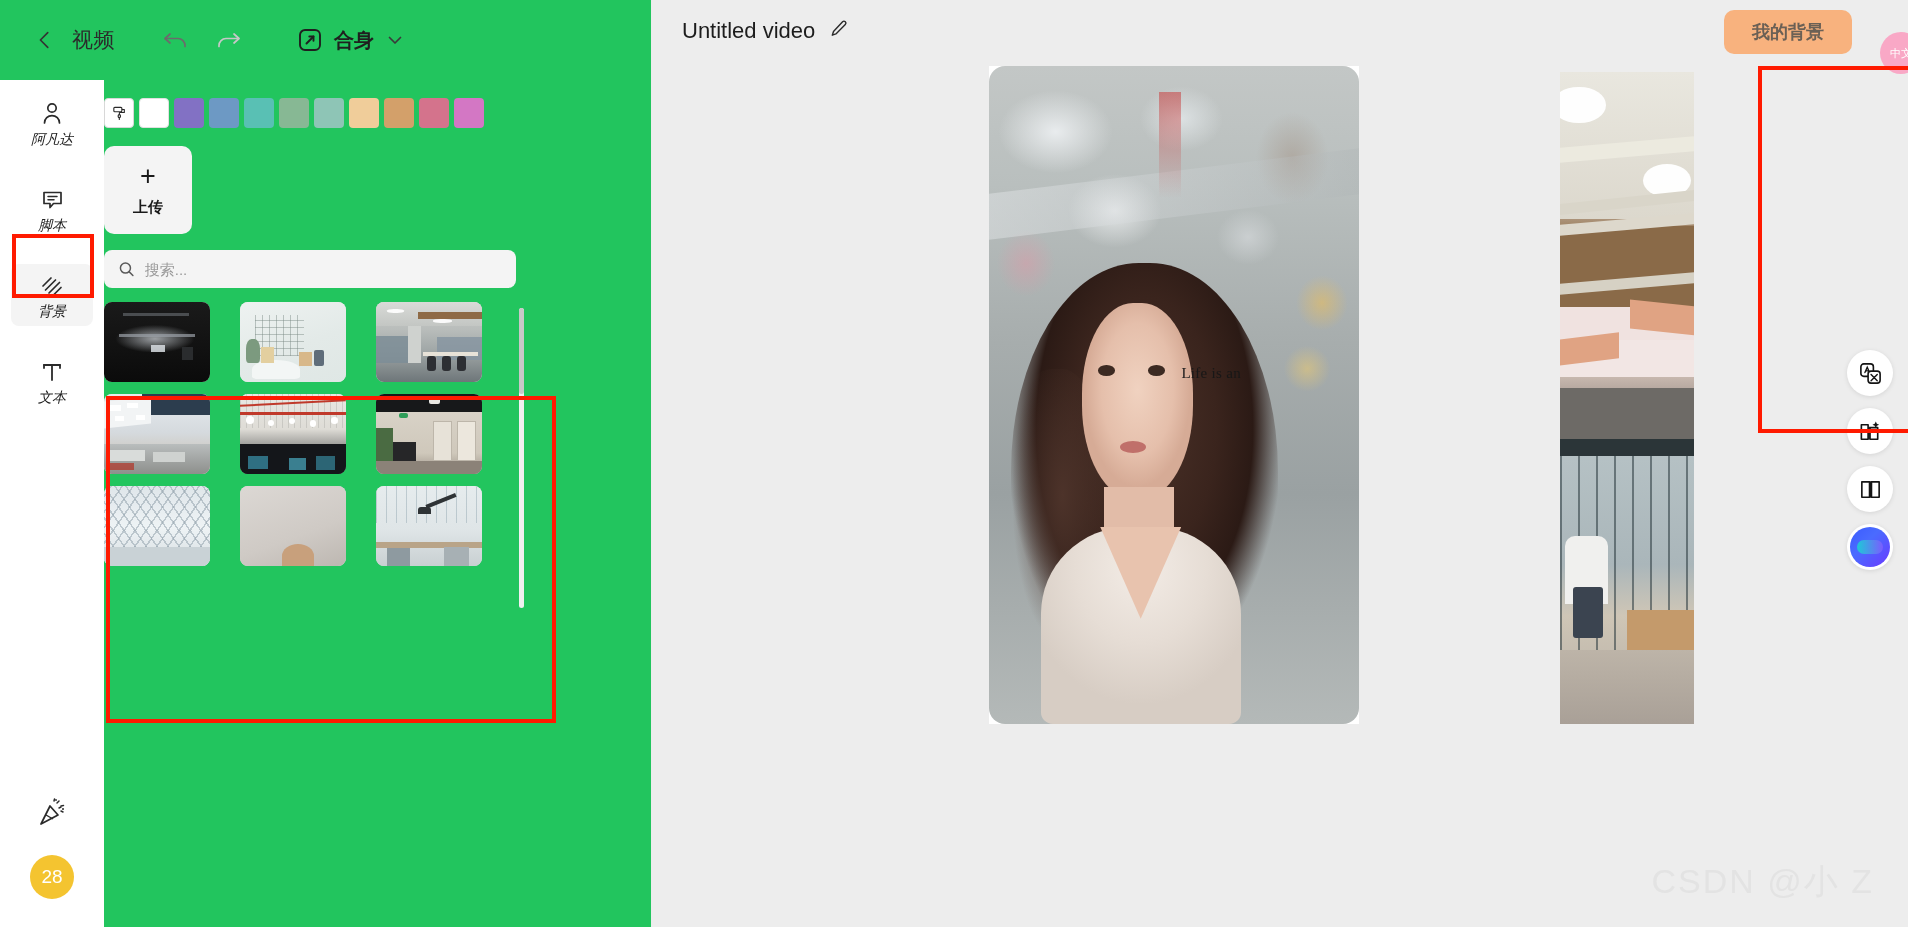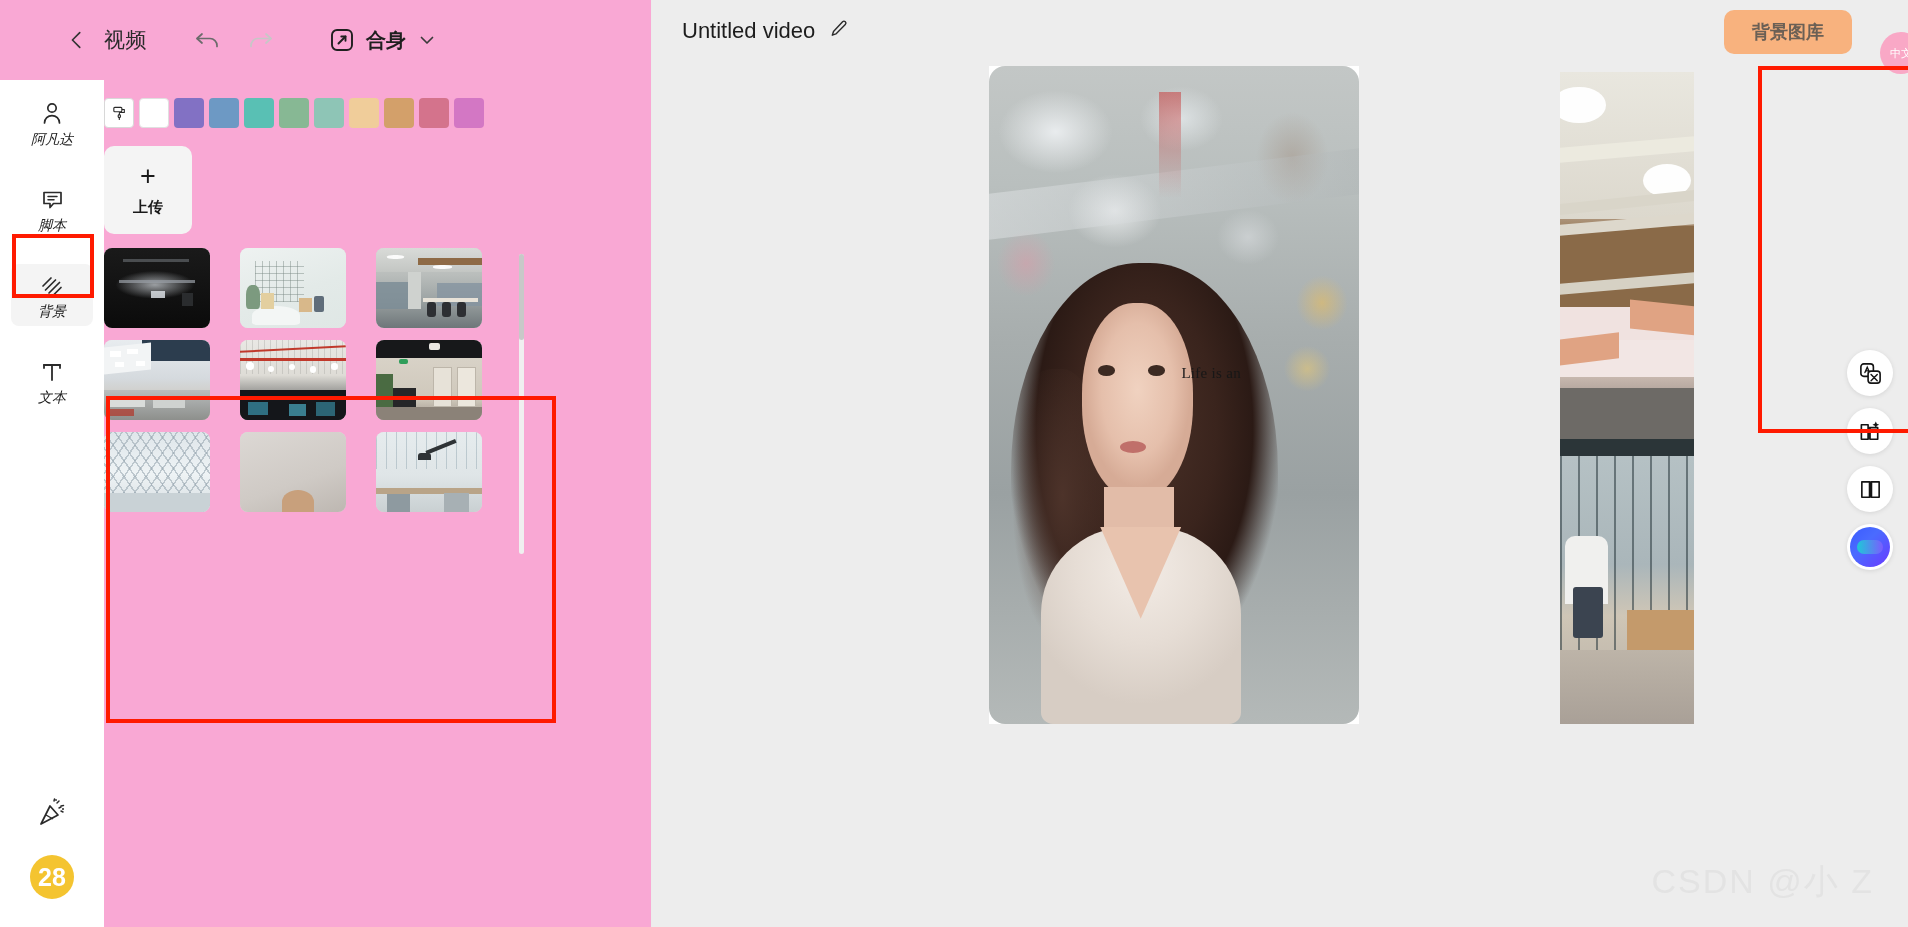--- a/index.html
+++ b/index.html
@@ -7,24 +7,23 @@
   html, body {
     width: 1908px; height: 927px;
     font-family: "Liberation Sans", "DejaVu Sans", sans-serif;
     background: #ffffff;
     overflow: hidden;
   }
   #app { position: relative; width: 1908px; height: 927px; display: flex; }
 
   
   .left-panel {
-    width: 652px; height: 927px; background: #f9a8d4;
+    width: 652px; height: 927px; background: #22c55e;
     position: relative; flex: 0 0 652px;
     border-right: 1px solid #ececec;
-    padding-left: 32px;
   }
 
   .top-bar {
     height: 80px; display: flex; align-items: center;
     padding-left: 28px; gap: 0;
   }
   .back-btn {
     width: 34px; height: 34px; display: flex; align-items: center;
     justify-content: center; cursor: pointer;
   }
@@ -52,23 +51,23 @@
     position: relative;
   }
   .rail-item.active { background: #f4f4f4; }
   .rail-label { font-size: 14px; color: #212121; font-weight: 500; line-height: 1; font-style: italic; }
   .rail-icon { height: 26px; display: flex; align-items: flex-end; }
 
   .rail-spacer { flex: 1; }
   .confetti-wrap { margin-bottom: 22px; cursor:pointer; }
   .badge-28 {
     width: 44px; height: 44px; border-radius: 50%; background: #f4c430;
-    color: #fff; font-size: 25px; display: flex; align-items: center;
+    color: #fff; font-size: 19px; display: flex; align-items: center;
     justify-content: center; margin-bottom: 28px; cursor: pointer;
-    font-weight: 700;
+    font-weight: 400;
   }
 
   
   .content {
     position: absolute; left: 104px; top: 80px; width: 548px; height: 847px;
     padding: 0 0 0 0; overflow: hidden;
   }
   .section-title {
     font-size: 17px; color: #4a4a4a; padding: 10px 0 0 0; margin-left: 0;
   }
@@ -330,20 +329,27 @@
         <div class="sw" style="background:#d377c4"></div>
       </div>
 
 
       <div class="upload-tile">
         <span class="upload-plus">+</span>
         <span class="upload-text">上传</span>
       </div>
 
 
+      <div class="search-box">
+        <svg width="18" height="18" viewBox="0 0 18 18" fill="none">
+          <circle cx="8" cy="8" r="5.4" stroke="#5a5a5a" stroke-width="1.6"></circle>
+          <path d="M12.1 12.1 L16 16" stroke="#5a5a5a" stroke-width="1.6" stroke-linecap="round"></path>
+        </svg>
+        <input type="text" placeholder="搜索..." style="">
+      </div>
 
       <div class="gallery-wrap">
         <div class="gallery">
 
           <div class="thumb">
             <div class="art" style="background:linear-gradient(180deg,#1a1a1a 0%,#0b0b0b 100%)"></div>
             <div class="art" style="background:radial-gradient(ellipse 60% 28% at 48% 46%, rgba(200,205,210,.75) 0%, rgba(60,62,64,0) 62%)"></div>
             <div style="position:absolute;left:14%;top:40%;width:72%;height:3px;background:#9aa0a6;opacity:.7"></div>
             <div style="position:absolute;left:18%;top:14%;width:62%;height:3px;background:#4a4d50"></div>
             <div style="position:absolute;left:44%;top:54%;width:14%;height:7px;background:#d8dde2;opacity:.85"></div>
@@ -461,21 +467,21 @@
 
     <div class="canvas-header">
       <span class="video-title">Untitled video</span>
       <span class="pencil">
         <svg width="20" height="20" viewBox="0 0 20 20" fill="none">
           <path d="M13.6 2.8 a1.9 1.9 0 0 1 2.7 2.7 L6.9 14.9 L3.3 16.2 L4.5 12.5 Z" stroke="#2b2b2b" stroke-width="1.4" stroke-linejoin="round" fill="none"></path>
         </svg>
       </span>
     </div>
 
-    <button class="gen-btn">背景图库</button>
+    <button class="gen-btn">我的背景</button>
 
     <div class="stage">
       <div class="stage-photo">
 
         <div class="art" style="background:linear-gradient(180deg,#c3c7c6 0%,#b9bfbe 18%,#a7adad 42%,#9aa1a2 65%,#b4b9b8 100%)"></div>
         <div class="art" style="background:
           radial-gradient(ellipse 22% 9% at 18% 10%, rgba(235,238,240,.95), rgba(235,238,240,0) 70%),
           radial-gradient(ellipse 16% 7% at 52% 8%, rgba(225,230,232,.85), rgba(0,0,0,0) 70%),
           radial-gradient(ellipse 14% 10% at 82% 14%, rgba(170,160,150,.7), rgba(0,0,0,0) 70%),
           radial-gradient(ellipse 18% 8% at 34% 22%, rgba(240,242,243,.8), rgba(0,0,0,0) 70%),

